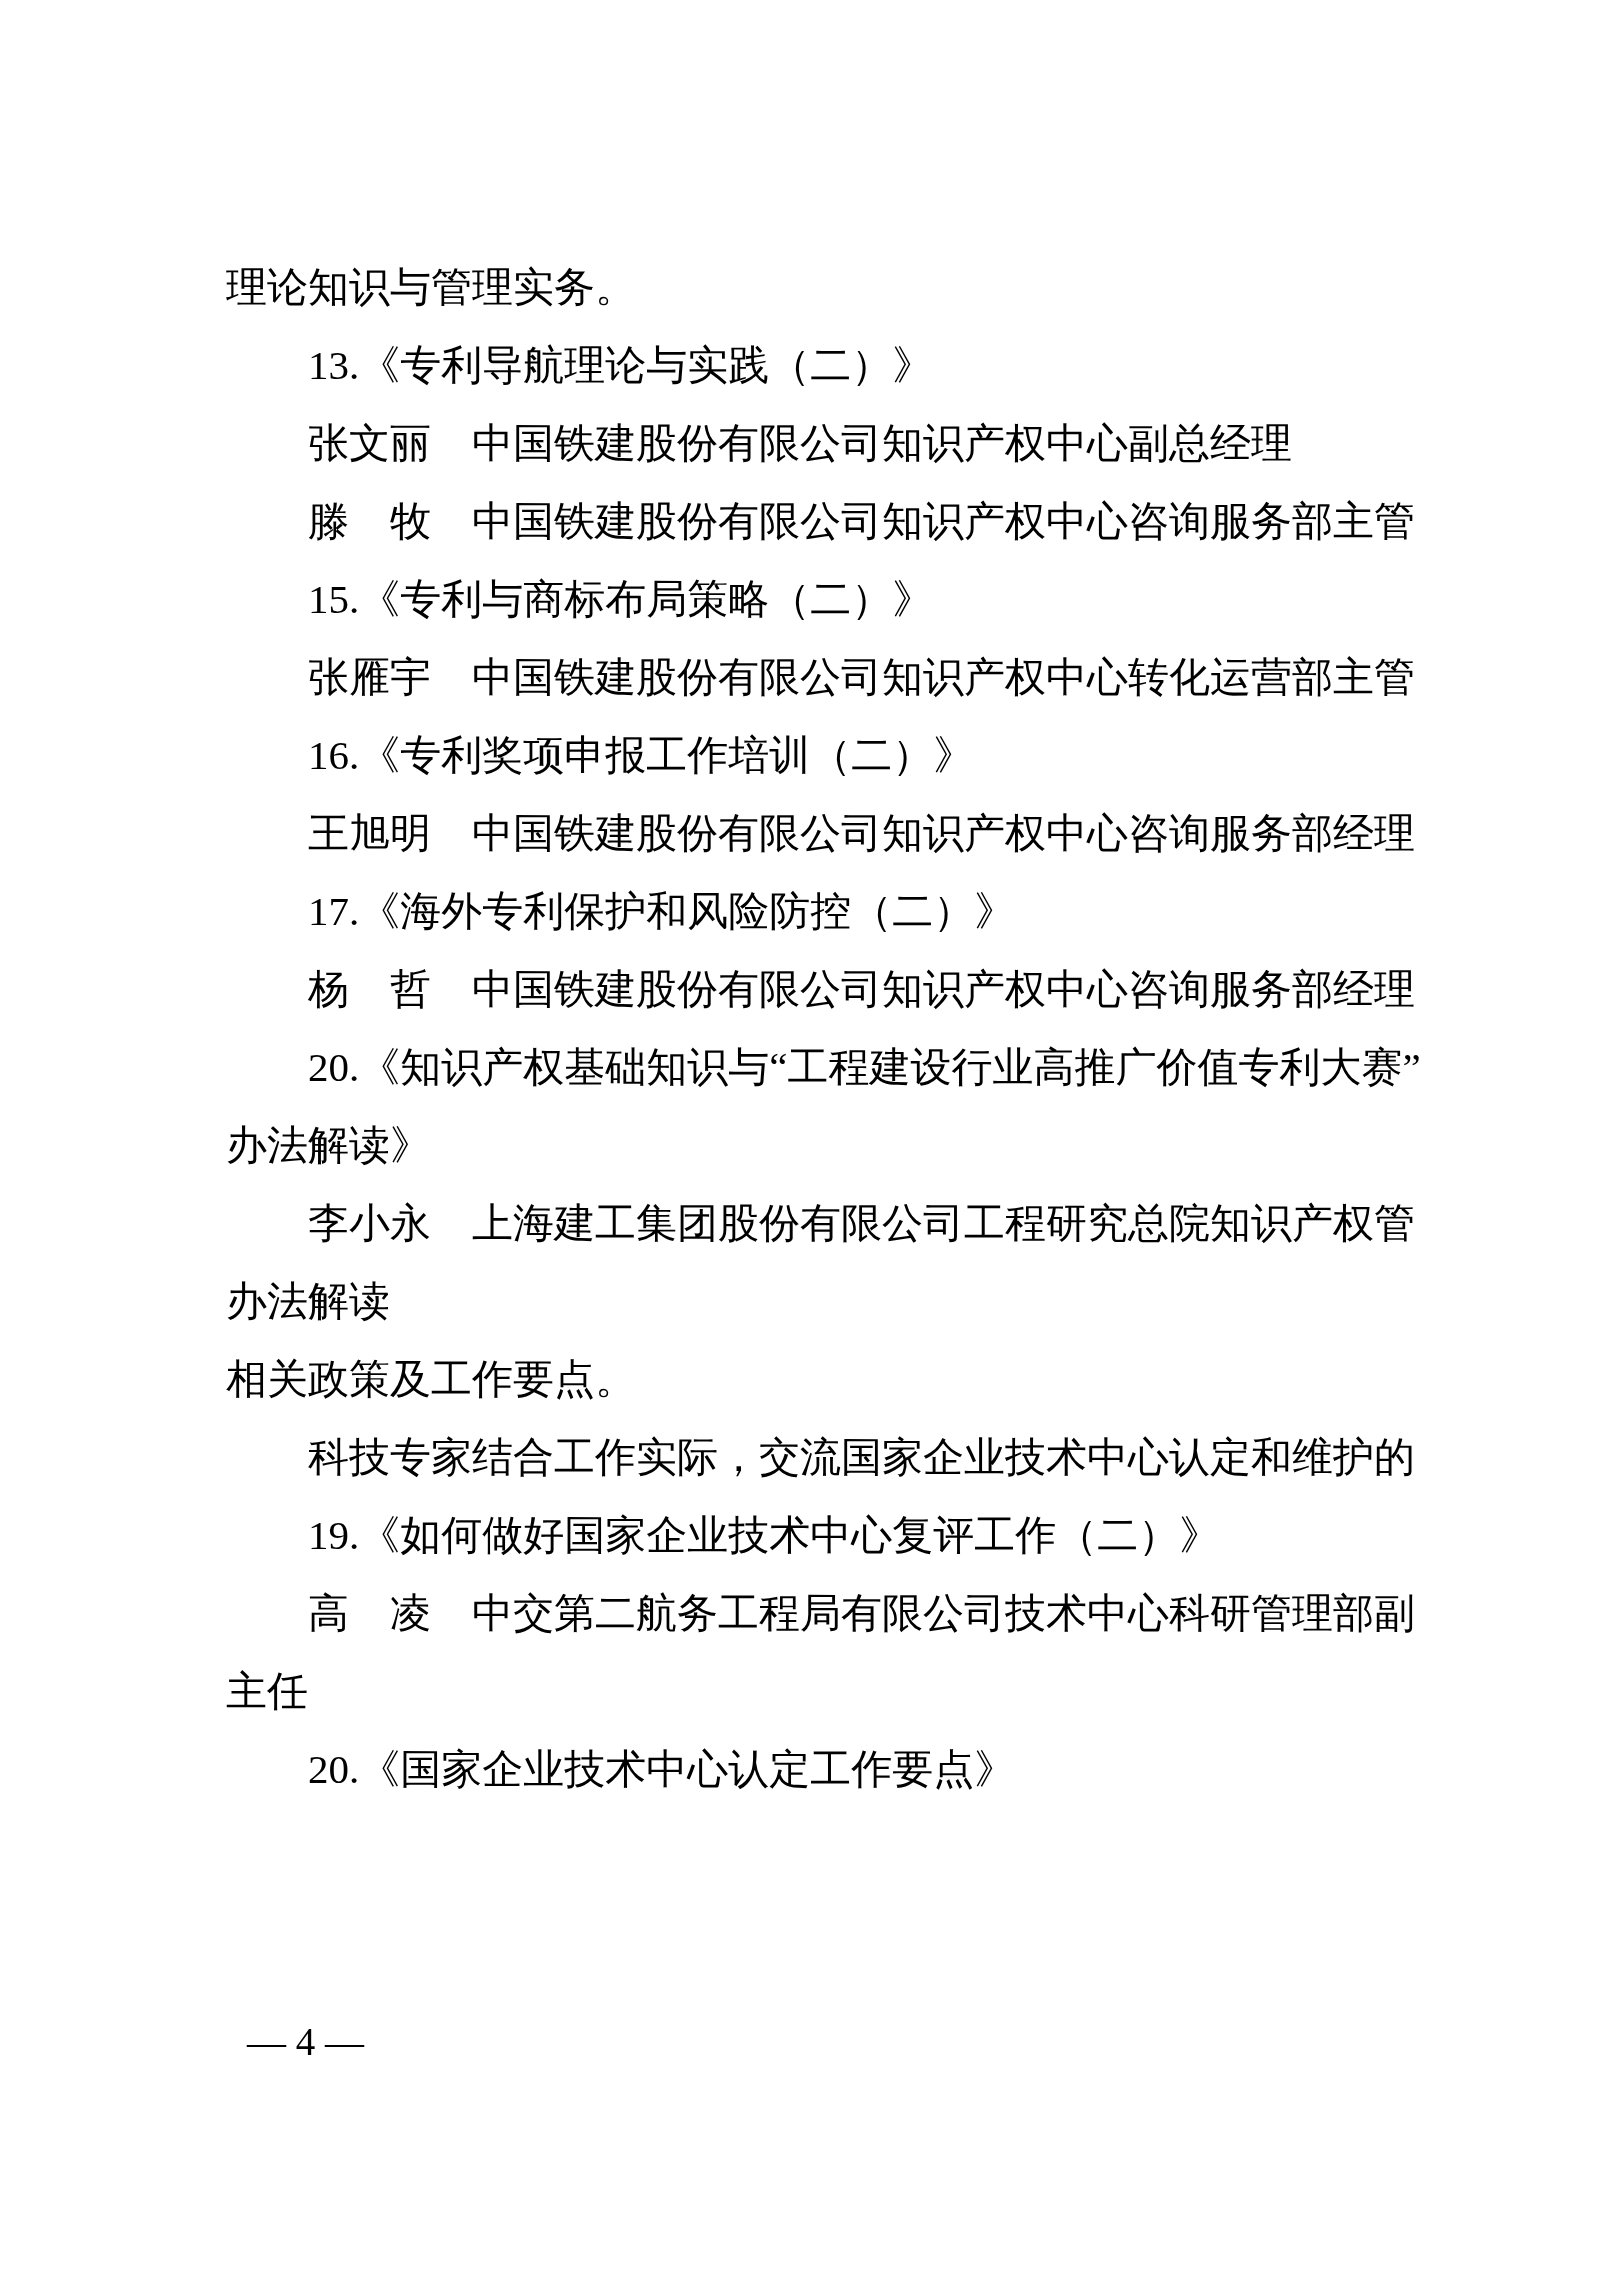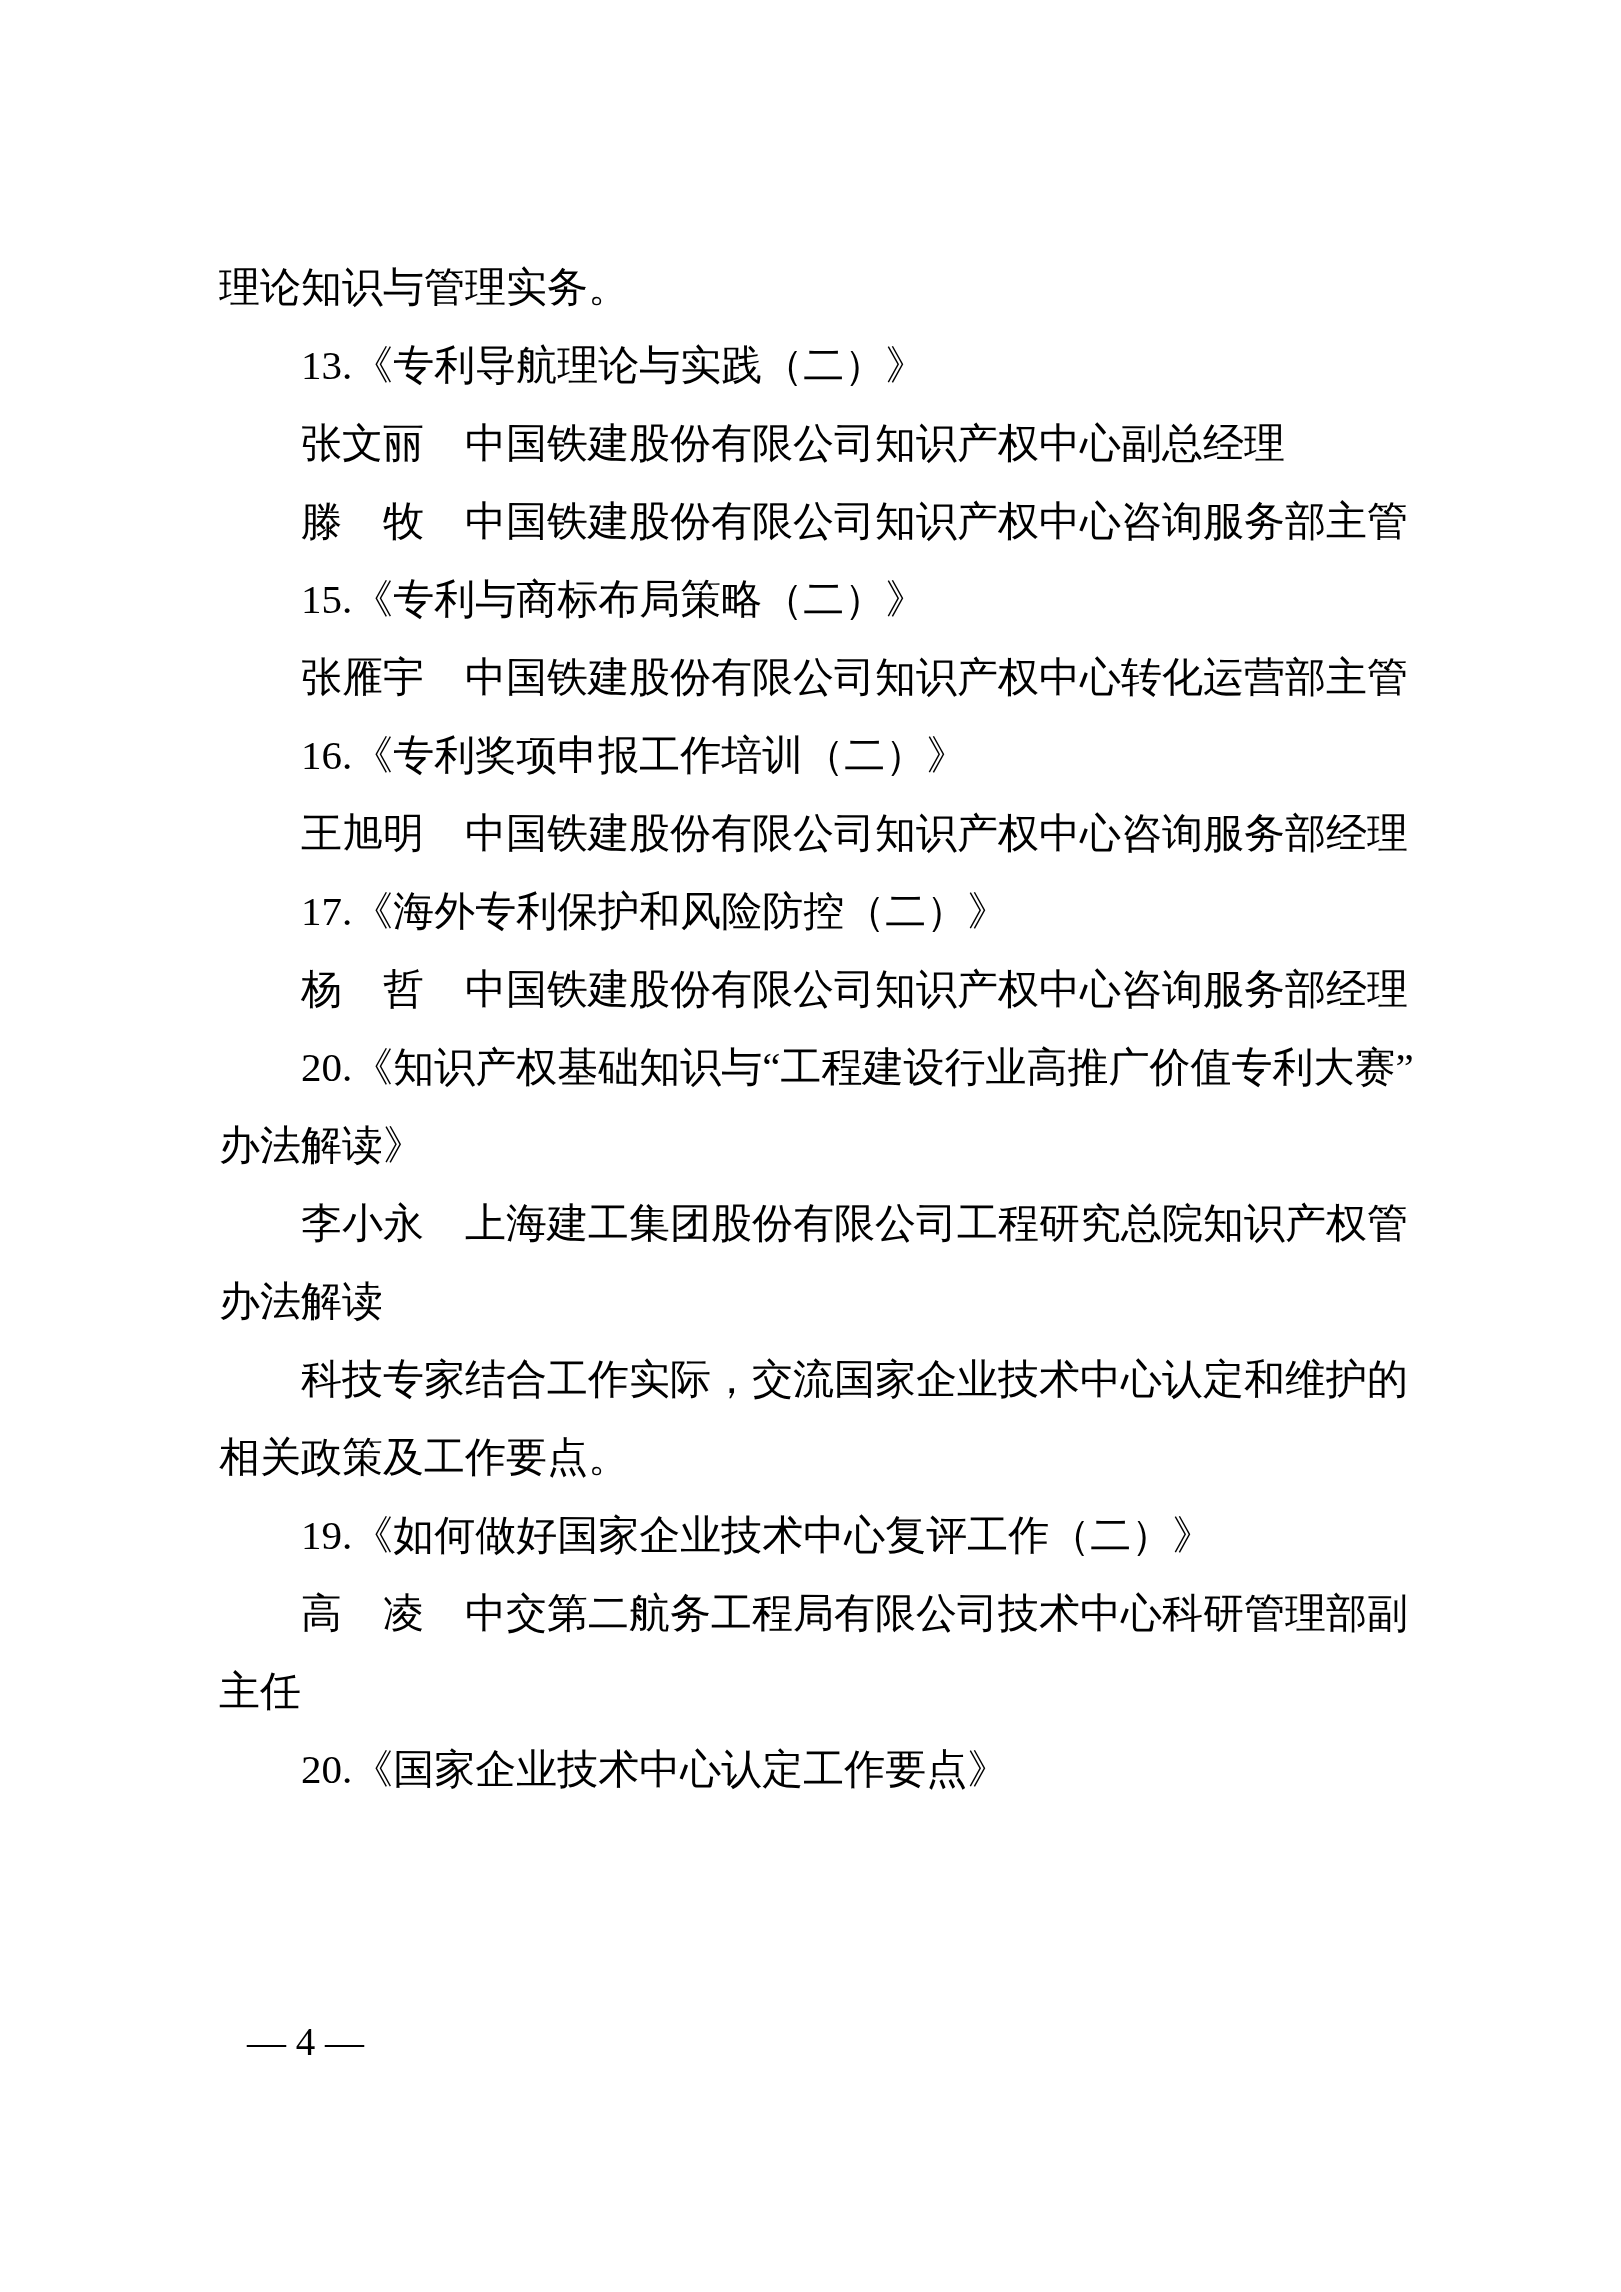--- a/index.html
+++ b/index.html
@@ -11,21 +11,21 @@
     position: relative;
     width: 1621px;
     height: 2293px;
     background: #ffffff;
     overflow: hidden;
     font-family: "Liberation Serif", "DejaVu Serif", serif;
     color: #000000;
   }
   .textblock {
     position: absolute;
-    left: 219px;
+    left: 226px;
     top: 248px;
     width: 1235px;
   }
   .ln {
     height: 78px;
     line-height: 78px;
     font-size: 41px;
     white-space: pre;
     letter-spacing: 0;
   }
@@ -57,22 +57,22 @@
     <div class="ln in">15.《专利与商标布局策略（二）》</div>
     <div class="ln in">张雁宇　中国铁建股份有限公司知识产权中心转化运营部主管</div>
     <div class="ln in">16.《专利奖项申报工作培训（二）》</div>
     <div class="ln in">王旭明　中国铁建股份有限公司知识产权中心咨询服务部经理</div>
     <div class="ln in">17.《海外专利保护和风险防控（二）》</div>
     <div class="ln in">杨　哲　中国铁建股份有限公司知识产权中心咨询服务部经理</div>
     <div class="ln in">20.《知识产权基础知识与“工程建设行业高推广价值专利大赛”</div>
     <div class="ln">办法解读》</div>
     <div class="ln in">李小永　上海建工集团股份有限公司工程研究总院知识产权管</div>
     <div class="ln">办法解读</div>
+    <div class="ln">相关政策及工作要点。</div>
     <div class="ln in">科技专家结合工作实际，交流国家企业技术中心认定和维护的</div>
-    <div class="ln">相关政策及工作要点。</div>
     <div class="ln in">19.《如何做好国家企业技术中心复评工作（二）》</div>
     <div class="ln in">高　凌　中交第二航务工程局有限公司技术中心科研管理部副</div>
     <div class="ln">主任</div>
     <div class="ln in">20.《国家企业技术中心认定工作要点》</div>
   </div>
 
   <div class="pagenum">— 4 —</div>
 </div>
 
 

